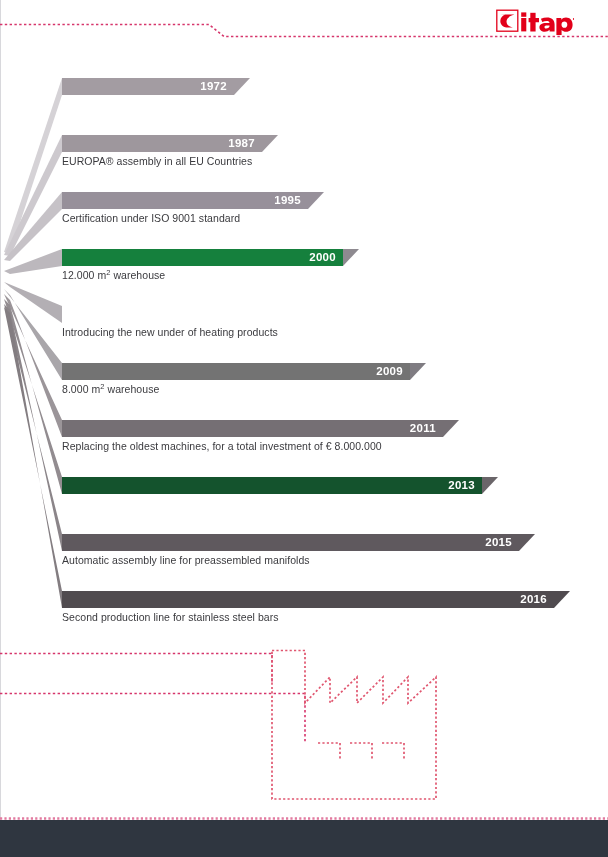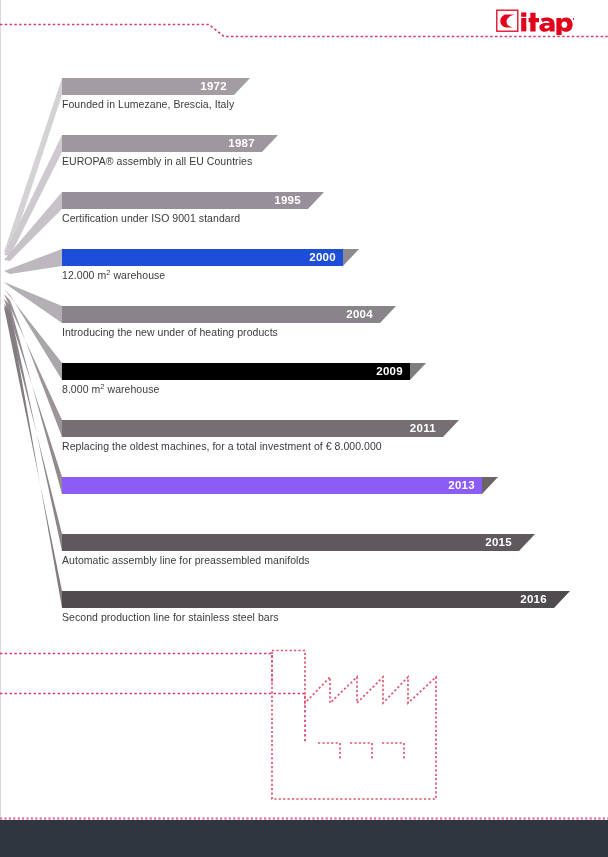--- a/index.html
+++ b/index.html
@@ -181,21 +181,20 @@
         <path d="M4,182 L62,8 L62,25 L10,183 Z" fill="#d5d2d6"></path>
       </svg>
       <div class="bar">
         <div class="bar-body" style="width:172px;background:#a39ca2">
           <span class="year">1972</span>
         </div>
         <svg class="bar-tip" viewBox="0 0 16 17">
           <polygon points="0,0 16,0 0,17" fill="#a39ca2"></polygon>
         </svg>
       </div>
-      <div class="desc">Founded in Lumezane, Brescia, Italy</div>
     </div>
 
     <div class="row" style="top:57px">
       <svg class="tail" viewBox="0 0 608 56">
         <path d="M4,128 L62,8 L62,25 L10,129 Z" fill="#cdc9ce"></path>
       </svg>
       <div class="bar">
         <div class="bar-body" style="width:200px;background:#9e979d">
           <span class="year">1987</span>
         </div>
@@ -221,51 +220,43 @@
         </svg>
       </div>
       <div class="desc">Certification under ISO 9001 standard</div>
     </div>
 
     <div class="row" style="top:171px">
       <svg class="tail" viewBox="0 0 608 56">
         <path d="M4,30 L62,8 L62,25 L10,33 Z" fill="#bcb8bd"></path>
       </svg>
       <div class="bar">
-        <div class="bar-body" style="width:281px;background:#1d4ed8">
+        <div class="bar-body" style="width:281px;background:#15803d">
           <span class="year">2000</span>
         </div>
         <svg class="bar-tip" viewBox="0 0 16 17">
           <polygon points="0,0 16,0 0,17" fill="#8e8a90"></polygon>
         </svg>
       </div>
       <div class="desc">12.000 m<sup>2</sup> warehouse</div>
     </div>
 
     <div class="row" style="top:228px">
       <svg class="tail" viewBox="0 0 608 56">
         <path d="M4,-16 L62,8 L62,25 L10,-11 Z" fill="#b3afb4"></path>
       </svg>
-      <div class="bar">
-        <div class="bar-body" style="width:318px;background:#888489">
-          <span class="year">2004</span>
-        </div>
-        <svg class="bar-tip" viewBox="0 0 16 17">
-          <polygon points="0,0 16,0 0,17" fill="#888489"></polygon>
-        </svg>
-      </div>
       <div class="desc">Introducing the new under of heating products</div>
     </div>
 
     <div class="row" style="top:285px">
       <svg class="tail" viewBox="0 0 608 56">
         <path d="M4,-66 L62,8 L62,25 L10,-60 Z" fill="#a9a6aa"></path>
       </svg>
       <div class="bar">
-        <div class="bar-body" style="width:348px;background:#000000">
+        <div class="bar-body" style="width:348px;background:#737373">
           <span class="year">2009</span>
         </div>
         <svg class="bar-tip" viewBox="0 0 16 17">
           <polygon points="0,0 16,0 0,17" fill="#7f7c82"></polygon>
         </svg>
       </div>
       <div class="desc">8.000 m<sup>2</sup> warehouse</div>
     </div>
 
     <div class="row" style="top:342px">
@@ -281,21 +272,21 @@
         </svg>
       </div>
       <div class="desc">Replacing the oldest machines, for a total investment of € 8.000.000</div>
     </div>
 
     <div class="row" style="top:399px">
       <svg class="tail" viewBox="0 0 608 56">
         <path d="M4,-170 L62,8 L62,25 L10,-164 Z" fill="#928c90"></path>
       </svg>
       <div class="bar">
-        <div class="bar-body" style="width:420px;background:#8b5cf6">
+        <div class="bar-body" style="width:420px;background:#14532d">
           <span class="year">2013</span>
         </div>
         <svg class="bar-tip" viewBox="0 0 16 17">
           <polygon points="0,0 16,0 0,17" fill="#6a6569"></polygon>
         </svg>
       </div>
     </div>
 
     <div class="row" style="top:456px">
       <svg class="tail" viewBox="0 0 608 56">

